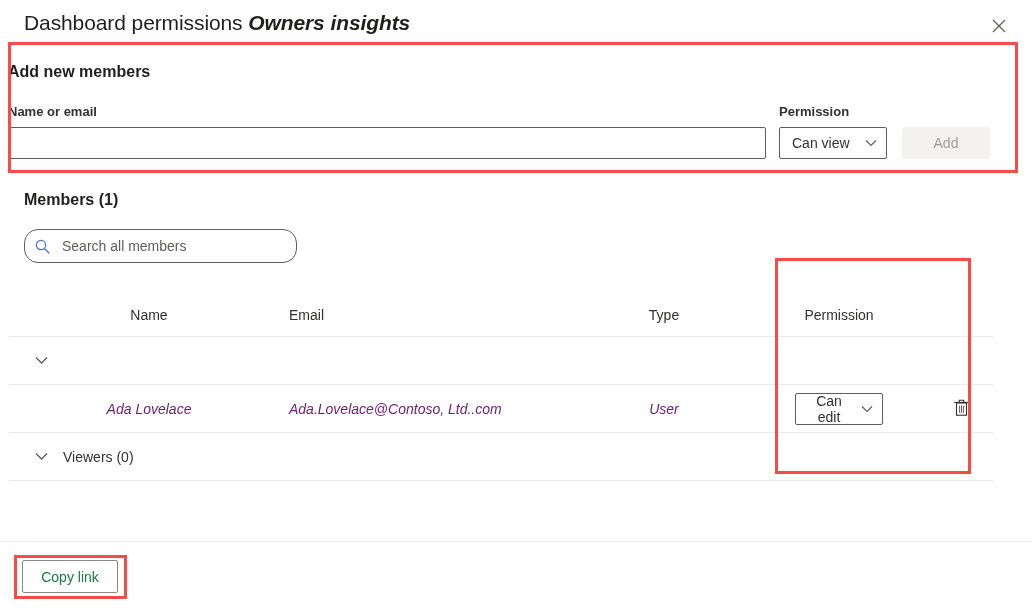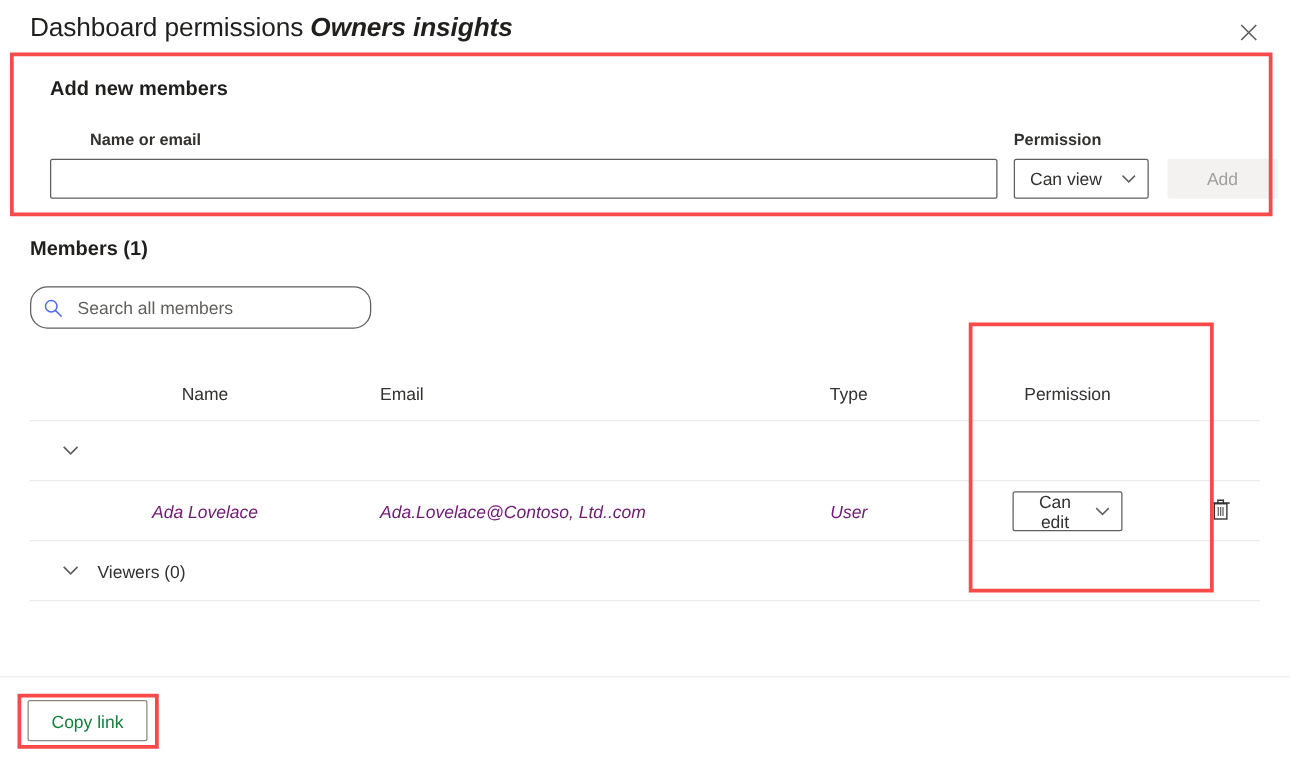--- a/index.html
+++ b/index.html
@@ -48,21 +48,21 @@
     background: transparent;
     border: none;
     cursor: pointer;
     padding: 0;
   }
   .close-button svg { display: block; }
 
   
   .add-section {
     position: absolute;
-    left: 40px;
+    left: 8px;
     top: 62px;
     width: 984px;
   }
   .section-heading {
     font-size: 16px;
     font-weight: 700;
     color: #201f1e;
     margin: 0;
     line-height: 20px;
   }
@@ -75,21 +75,20 @@
   .add-row {
     position: absolute;
     left: 0;
     top: 0;
     width: 984px;
   }
   .name-label {
     position: absolute;
     left: 0;
     top: 42px;
-    padding-left: 32px;
   }
   .name-input {
     position: absolute;
     left: 0;
     top: 65px;
     width: 758px;
     height: 32px;
     border: 1px solid #605e5c;
     border-radius: 2px;
     background: #ffffff;
@@ -173,21 +172,21 @@
     font-size: 14px;
     color: #323130;
     margin-left: 10px;
     width: 100%;
   }
   .search-input::placeholder { color: #605e5c; }
 
   
   .table {
     position: absolute;
-    left: 24px;
+    left: 9px;
     top: 293px;
     width: 984px;
   }
   .row {
     position: relative;
     width: 984px;
     display: flex;
     align-items: center;
   }
   .header-row {

